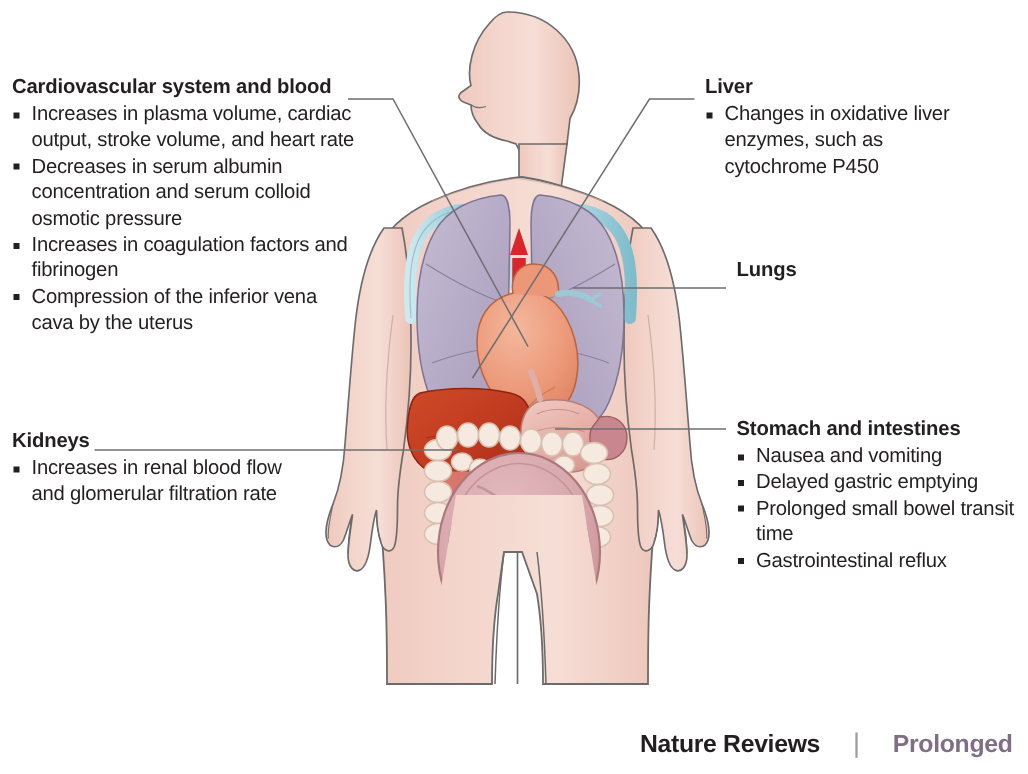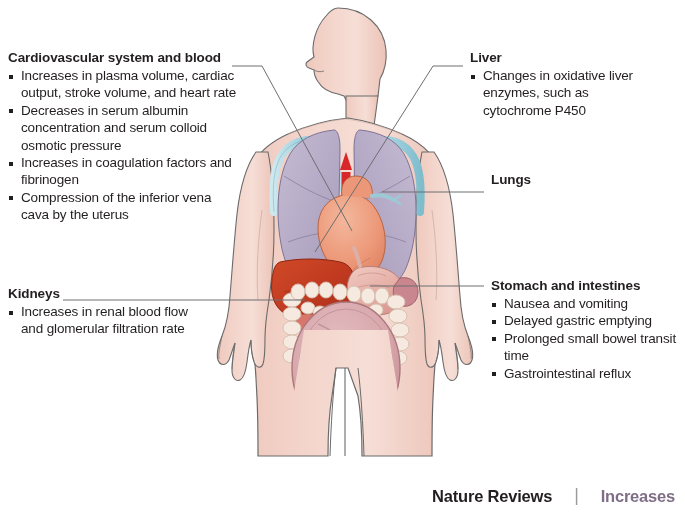--- a/index.html
+++ b/index.html
@@ -376,16 +376,16 @@
       <li>Nausea and vomiting</li>
       <li>Delayed gastric emptying</li>
       <li>Prolonged small bowel transit time</li>
       <li>Gastrointestinal reflux</li>
     </ul>
   </div>
 
   <div id="footer">
     <span class="nr">Nature Reviews</span>
     <span class="bar">|</span>
-    <span class="cardio">Increases</span>
+    <span class="cardio">Prolonged</span>
   </div>
 
 </div>
 
 </body></html>

